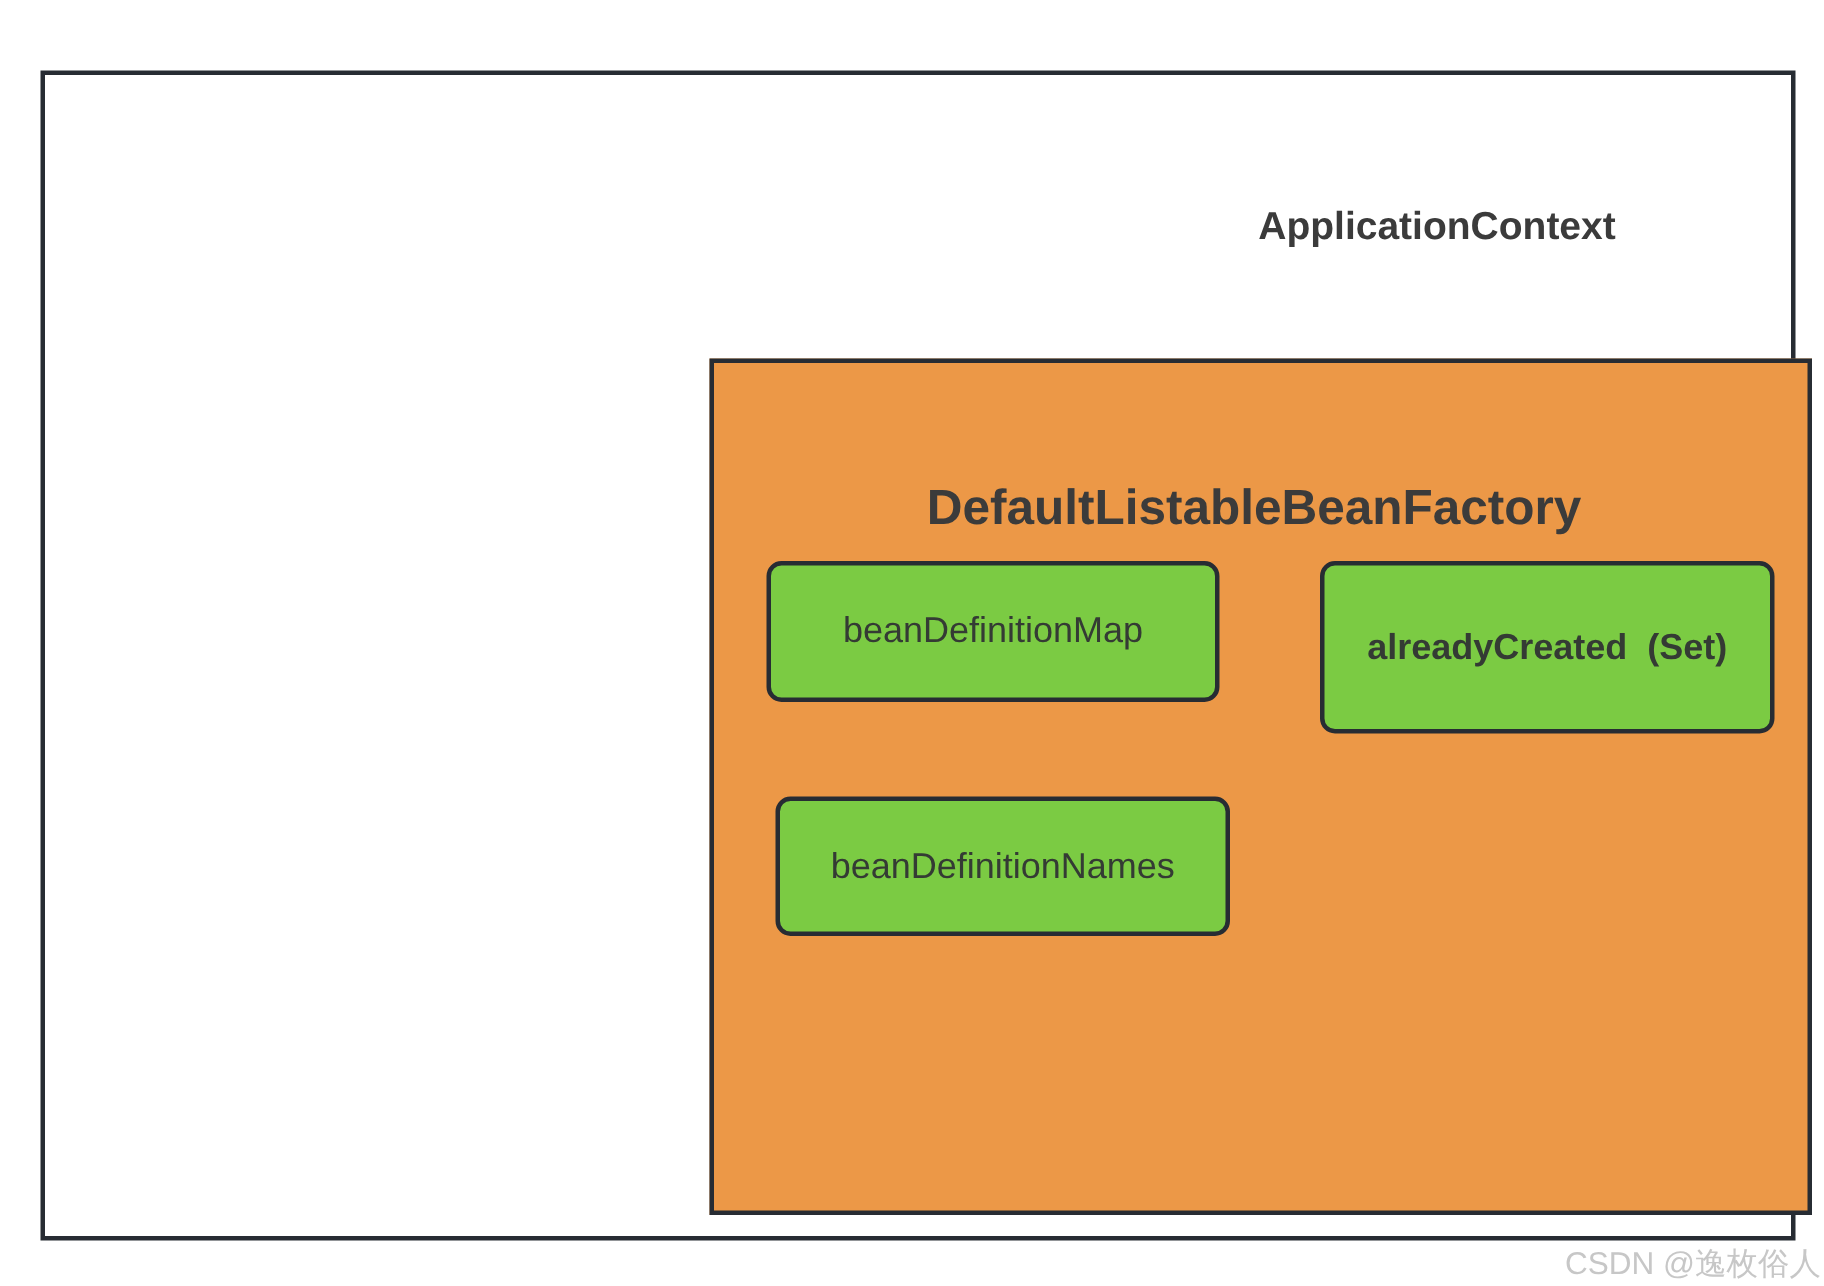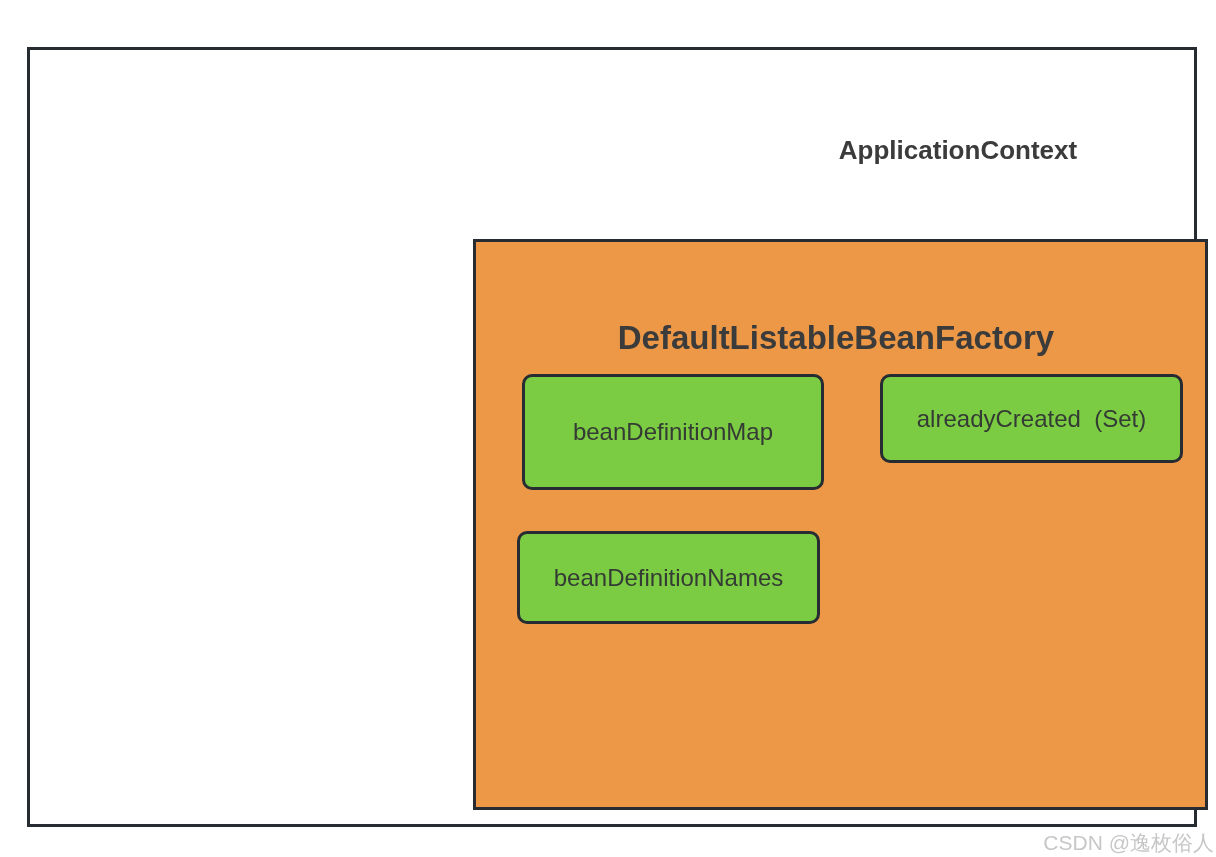--- a/index.html
+++ b/index.html
@@ -66,22 +66,22 @@
     background: var(--c-field-fill, #7bcb43);
     display: flex;
     align-items: center;
     justify-content: center;
   }
   .field-label {
     font-size: 24px;
     color: var(--c-field-text, #343b34);
     white-space: pre;
   }
-  .field-1 { left: 46px;  top: 132px; width: 302px; height: 116px; align-items: center; }
-  .field-2 { left: 404px; top: 132px; width: 303px; height: 89px; }
+  .field-1 { left: 35px;  top: 132px; width: 302px; height: 94px; align-items: center; }
+  .field-2 { left: 404px; top: 132px; width: 303px; height: 115px; font-weight: bold; }
   .field-3 { left: 41px;  top: 289px; width: 303px; height: 93px; }
   .watermark {
     position: absolute;
     right: 2px;
     bottom: 1px;
     font-size: 21px;
     line-height: 1.3;
     color: var(--c-watermark-text, #c7c7c7);
     white-space: nowrap;
   }

